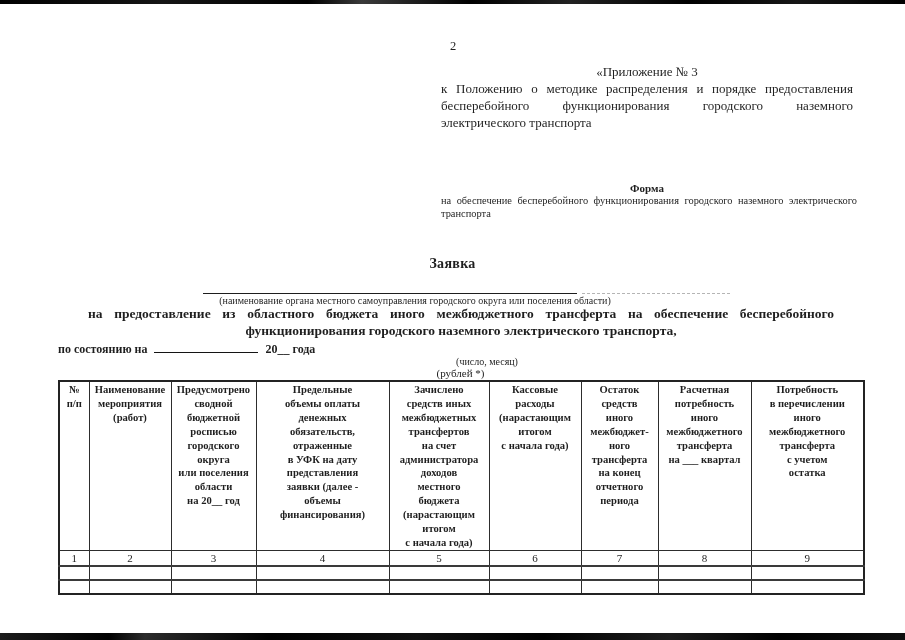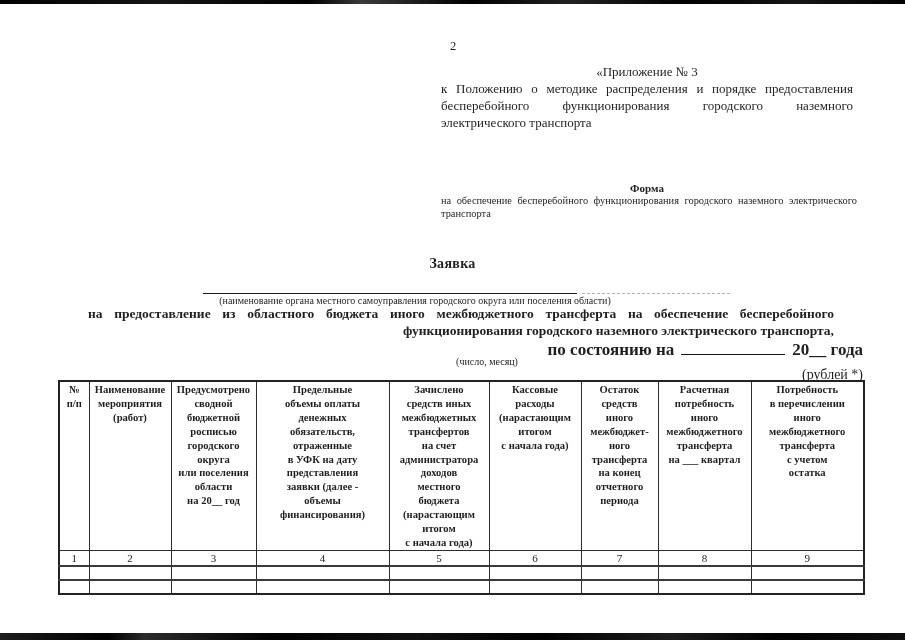--- a/index.html
+++ b/index.html
@@ -24,25 +24,25 @@
   
   .fnote-title{left:441px;top:182px;width:412px;text-align:center;font-size:11px;font-weight:bold;}
   .fnote-body{left:441px;top:195px;width:416px;font-size:10.4px;line-height:12.6px;}
   
   .app-title{left:50px;top:256px;width:805px;text-align:center;font-size:14px;font-weight:bold;letter-spacing:.3px;}
   .name-blank{left:203px;top:281px;width:374px;height:12px;border-bottom:1.5px solid #1d1d1d;}
   .name-blank-faint{left:582px;top:292px;width:148px;height:1px;border-bottom:1px dashed #b5b5b5;}
   .name-caption{left:150px;top:295px;width:530px;text-align:center;font-size:10px;}
   .purpose{left:71px;top:306px;width:746px;font-size:13.5px;line-height:16.5px;font-weight:bold;margin-left:17px;}
   .purpose .l1{text-align:justify;text-align-last:justify;}
-  .purpose .l2{text-align:right;}
-  .asof{left:58px;top:340px;width:805px;text-align:right;font-size:17px;font-weight:bold;}
+  .purpose .l2{text-align:center;}
+  .asof{left:58px;top:340px;width:805px;text-align:left;font-size:12px;font-weight:bold;}
   .asof-blank{display:inline-block;width:104px;height:12px;border-bottom:1.7px solid #141414;margin:0 7px;vertical-align:baseline;}
   .asof-caption{left:397px;top:356px;width:180px;text-align:center;font-size:10px;font-family:Liberation Serif, serif;}
-  .rubles{left:58px;top:367px;width:805px;text-align:right;font-size:14px;}
+  .rubles{left:58px;top:367px;width:805px;text-align:center;font-size:11px;}
   
   table.grid{position:absolute;left:58px;top:380px;width:805px;border-collapse:collapse;table-layout:fixed;
     border:2px solid #232323;}
   table.grid td{border:1px solid #2d2d2d;overflow:hidden;}
   tr.hdr td{font-weight:bold;font-size:10.6px;line-height:13.9px;text-align:center;vertical-align:top;
     white-space:pre-line;padding:1px 1px 0;height:167px;}
   tr.num-row td{font-size:11px;line-height:13px;text-align:center;height:14px;padding:0;border-bottom:2px solid #3a3a3a;}
   tr.blank-row td{height:12px;padding:0;border-bottom:2px solid #3a3a3a;}
   tr.blank-row.last td{border-bottom:1px solid #2d2d2d;}
 </style>

